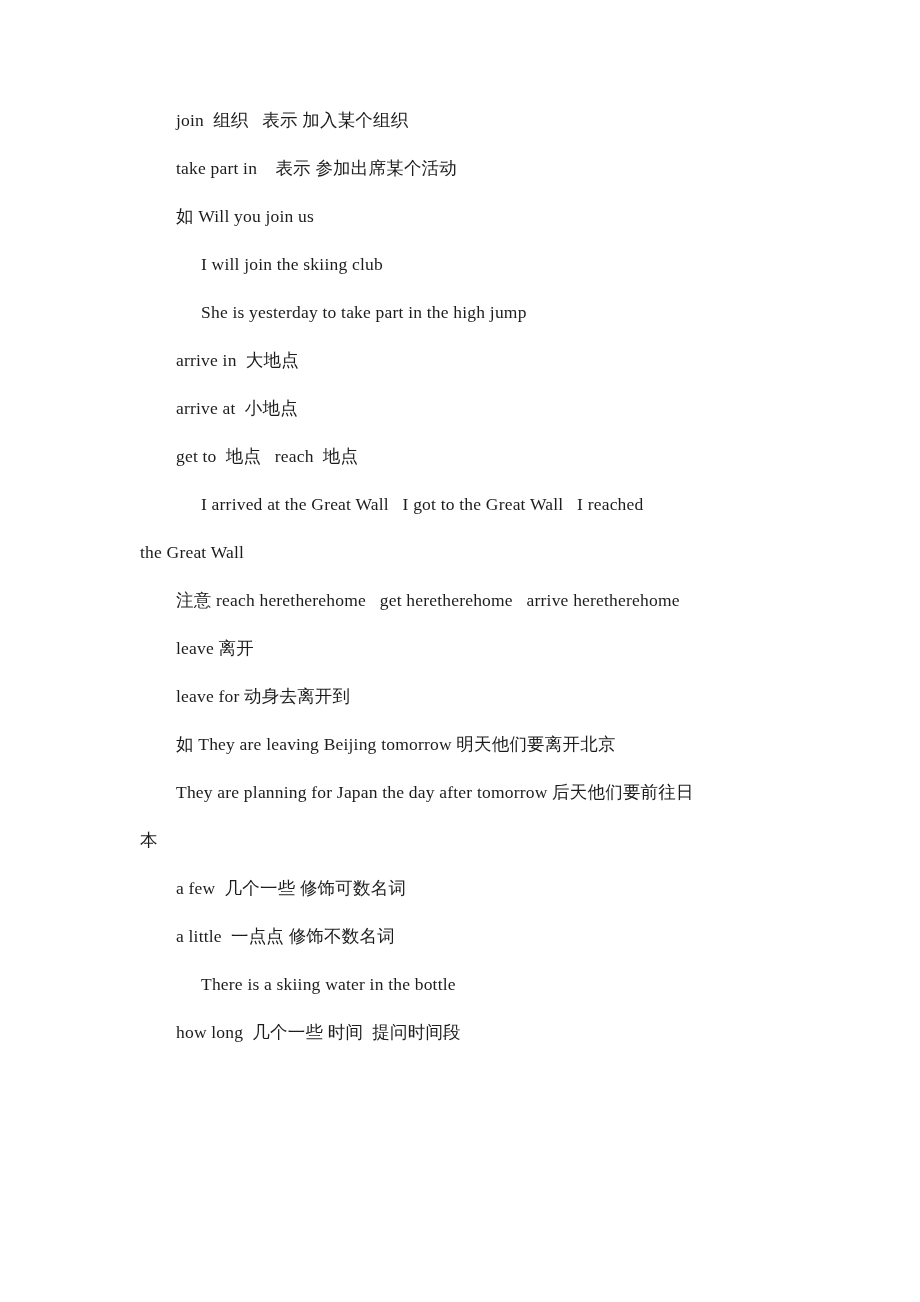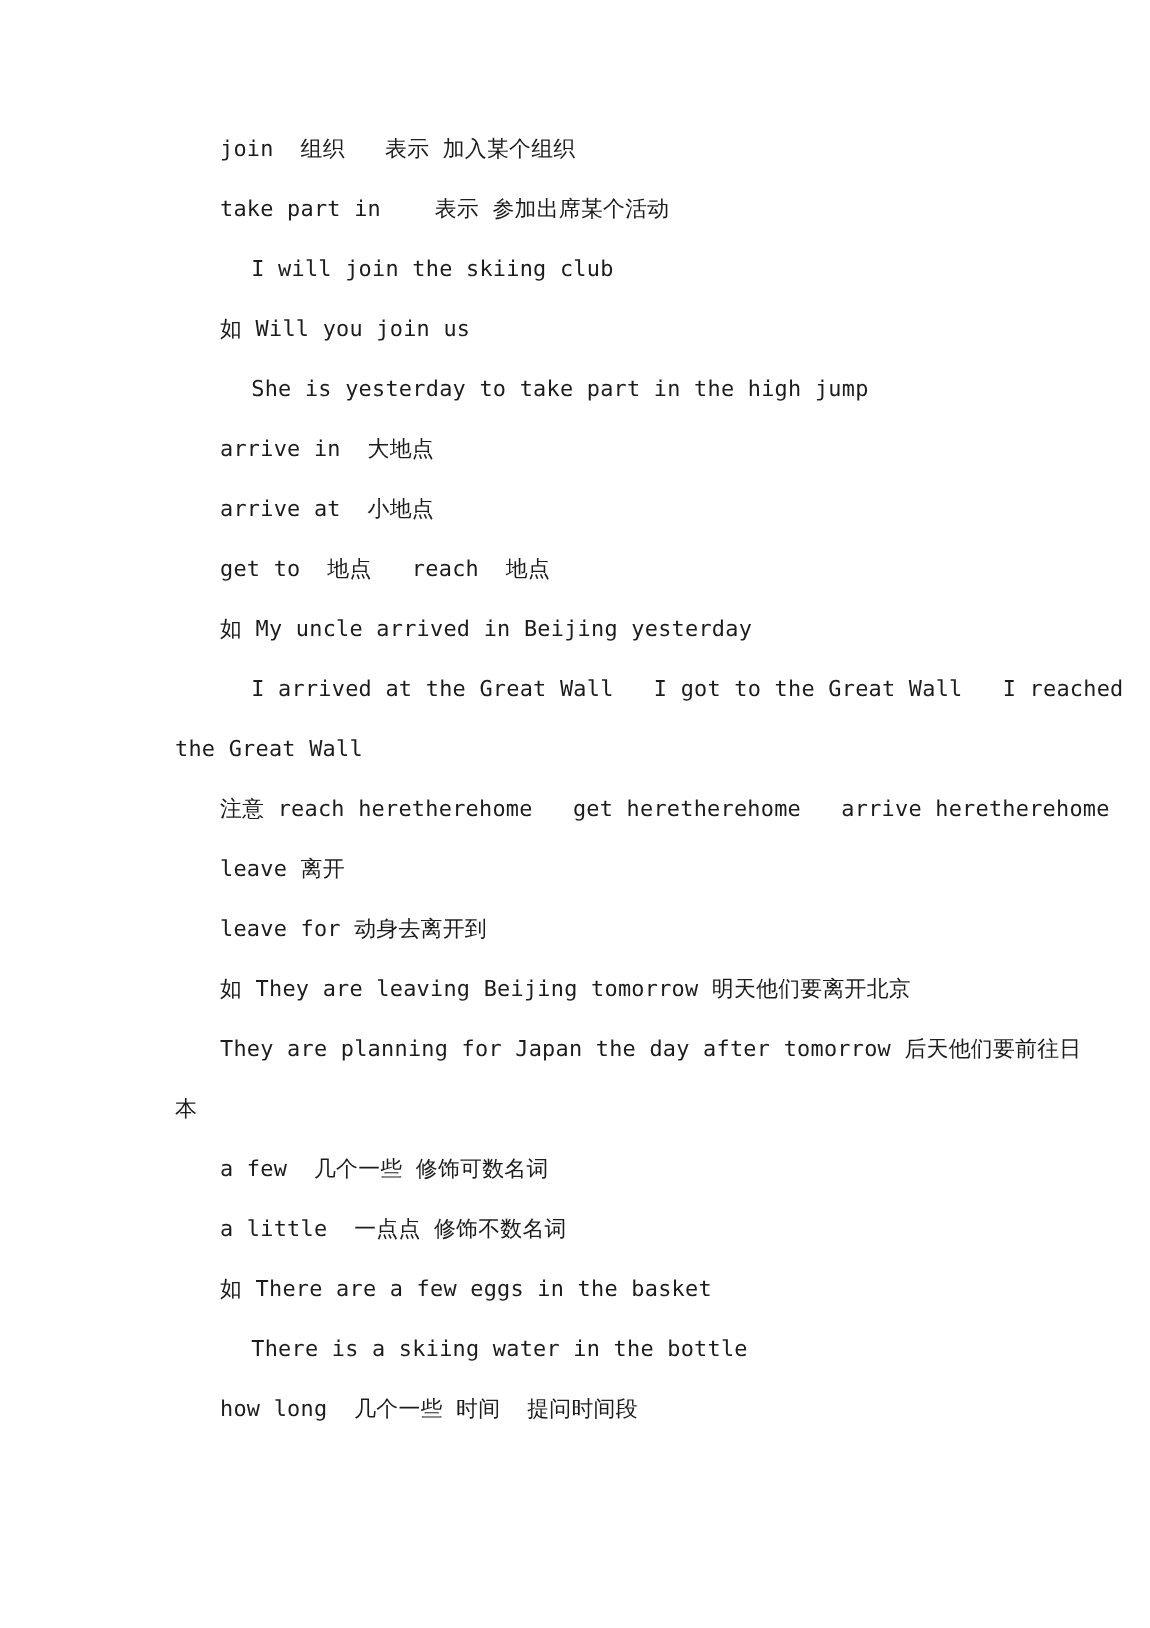--- a/index.html
+++ b/index.html
@@ -17,20 +17,21 @@
     -webkit-font-smoothing: antialiased;
   }
 
   #page {
     position: absolute;
     left: 0;
     top: 0;
     width: 920px;
     height: 1302px;
     background: #ffffff;
+    font-family: Liberation Serif, serif;
   }
 
   #doc-body {
     position: absolute;
     left: 140px;
     top: 96px;
     width: 660px;
   }
 
   .line {
@@ -48,35 +49,33 @@
   .ind-2  { padding-left: 61px; }
 </style>
 </head>
 <body>
 
 <div id="page">
   <div id="doc-body">
 
     <div class="line ind-1">join  组织   表示 加入某个组织</div>
     <div class="line ind-1">take part in    表示 参加出席某个活动</div>
+    <div class="line ind-1">如 Will you join us</div>
     <div class="line ind-2">I will join the skiing club</div>
-    <div class="line ind-1">如 Will you join us</div>
     <div class="line ind-2">She is yesterday to take part in the high jump</div>
     <div class="line ind-1">arrive in  大地点</div>
     <div class="line ind-1">arrive at  小地点</div>
     <div class="line ind-1">get to  地点   reach  地点</div>
-    <div class="line ind-1">如 My uncle arrived in Beijing yesterday</div>
     <div class="line ind-2">I arrived at the Great Wall   I got to the Great Wall   I reached</div>
     <div class="line ind-0">the Great Wall</div>
     <div class="line ind-1">注意 reach heretherehome   get heretherehome   arrive heretherehome</div>
     <div class="line ind-1">leave 离开</div>
     <div class="line ind-1">leave for 动身去离开到</div>
     <div class="line ind-1">如 They are leaving Beijing tomorrow 明天他们要离开北京</div>
     <div class="line ind-1">They are planning for Japan the day after tomorrow 后天他们要前往日</div>
     <div class="line ind-0">本</div>
     <div class="line ind-1">a few  几个一些 修饰可数名词</div>
     <div class="line ind-1">a little  一点点 修饰不数名词</div>
-    <div class="line ind-1">如 There are a few eggs in the basket</div>
     <div class="line ind-2">There is a skiing water in the bottle</div>
     <div class="line ind-1">how long  几个一些 时间  提问时间段</div>
 
   </div>
 </div>
 
 </body></html>

